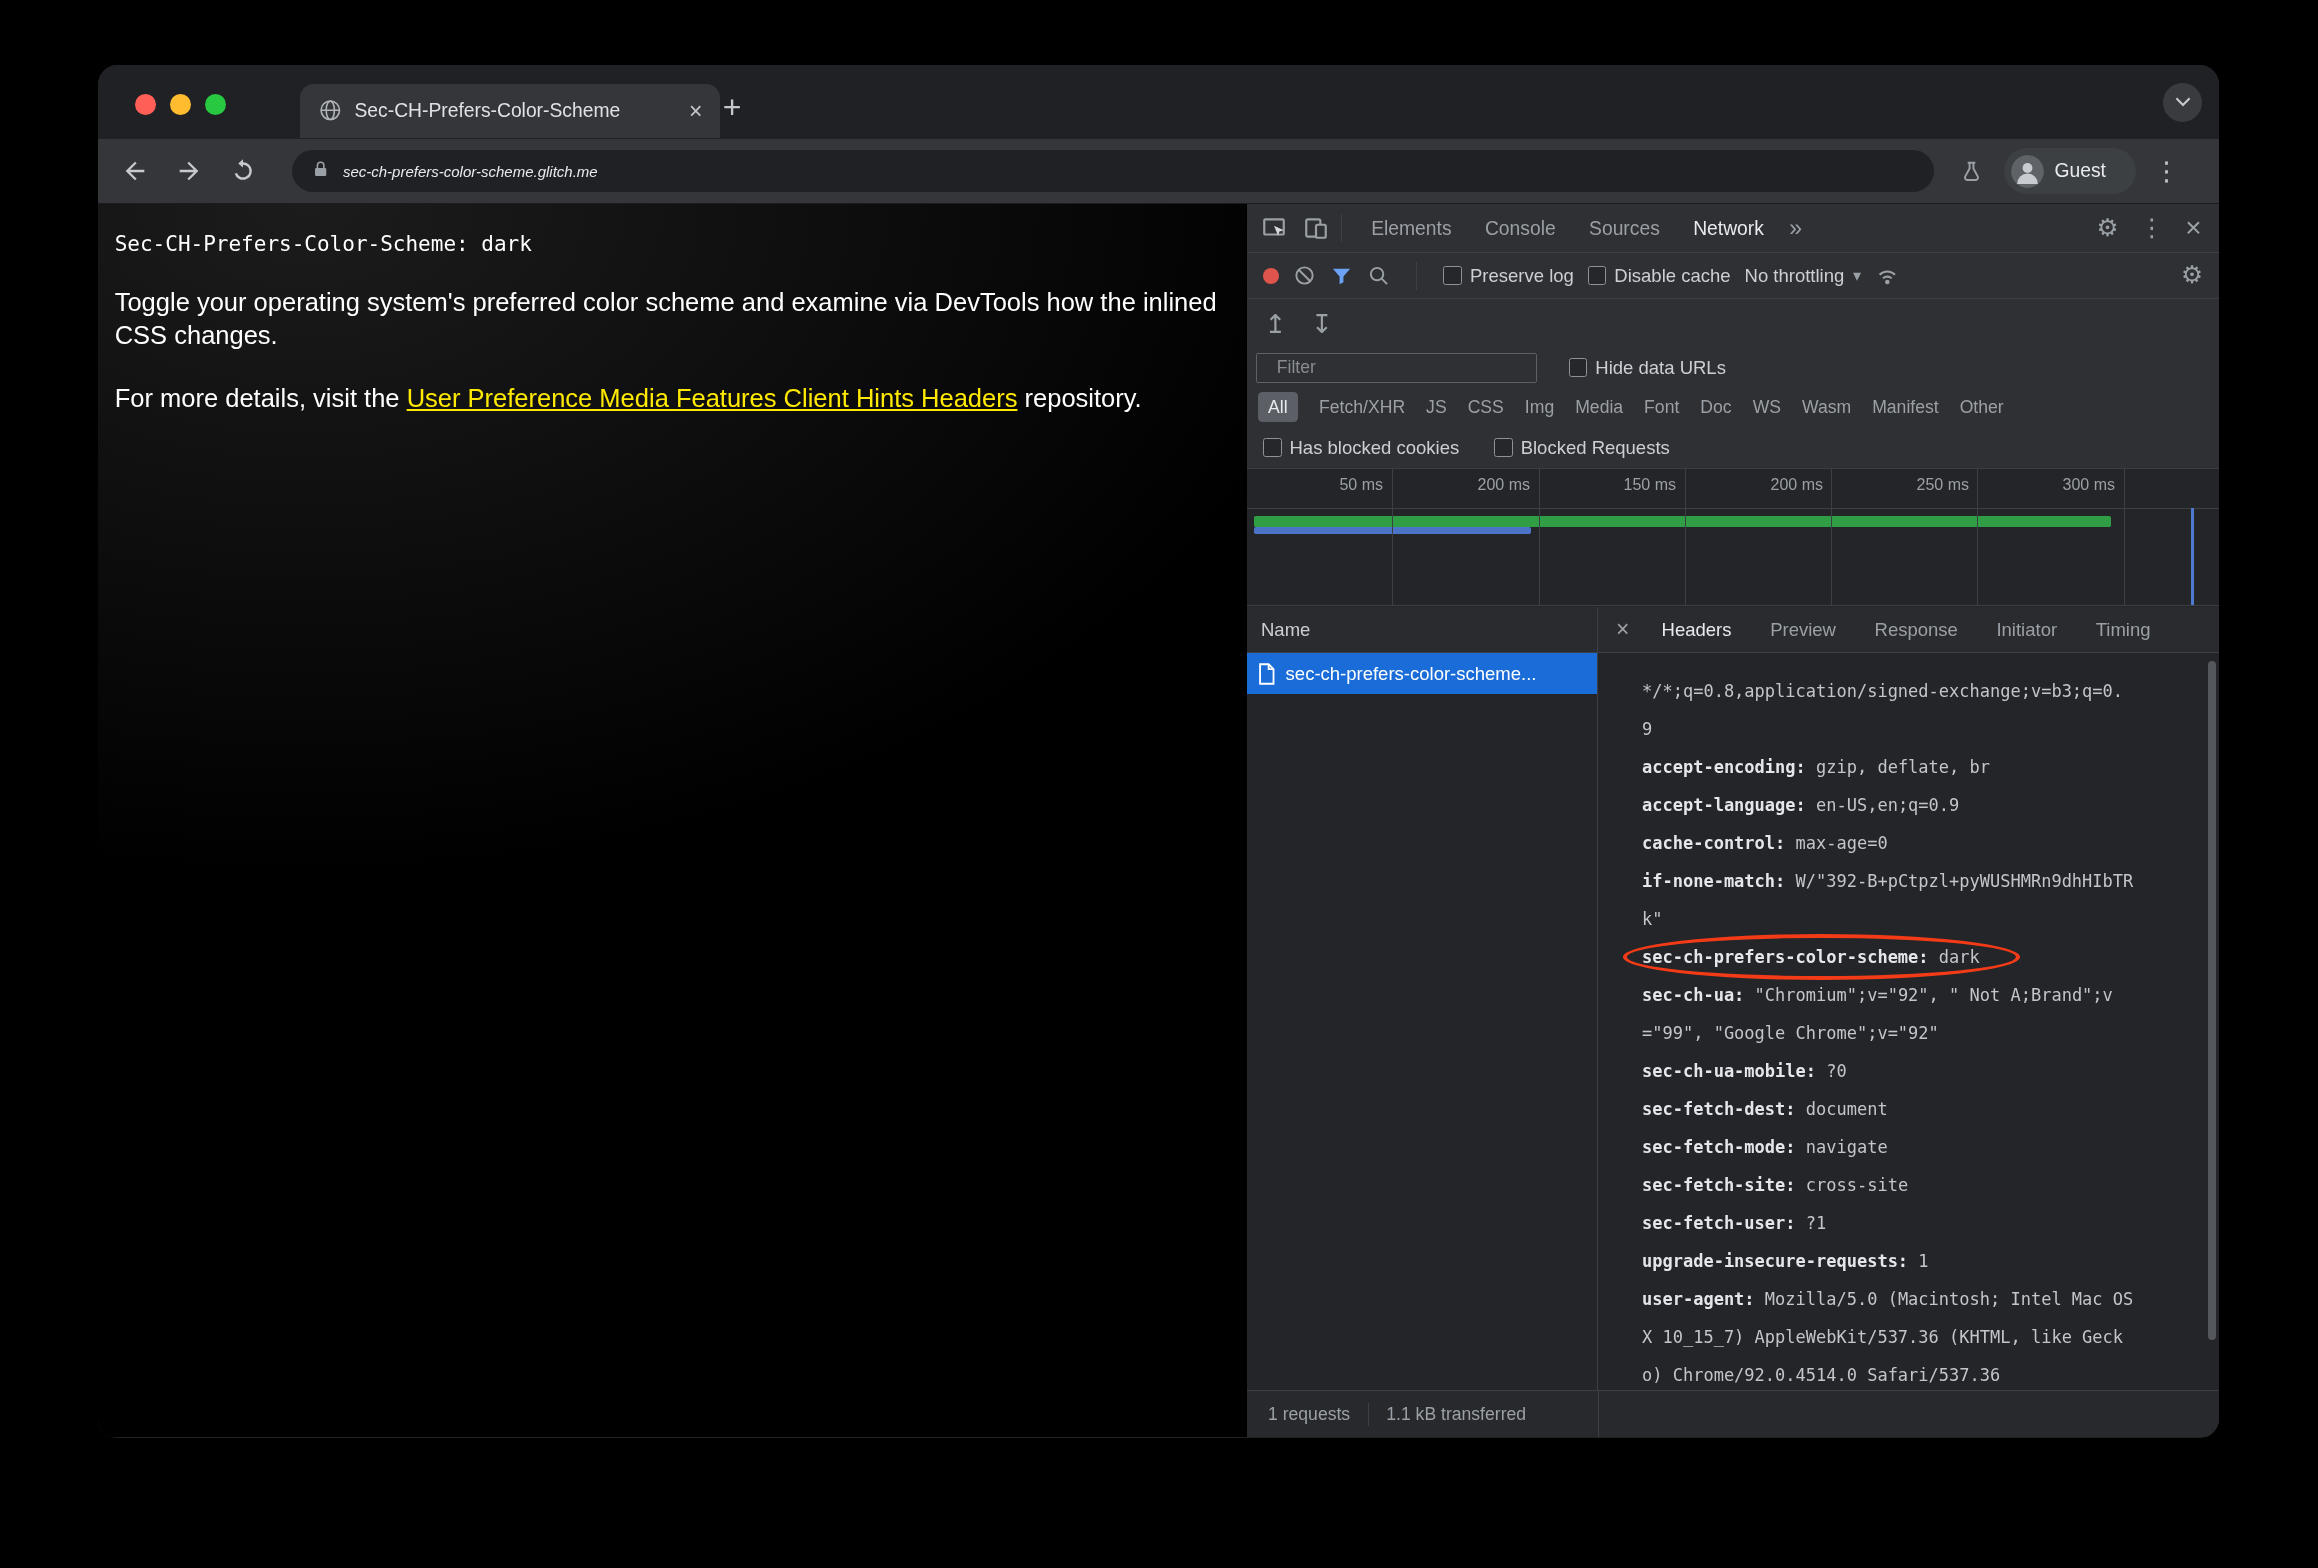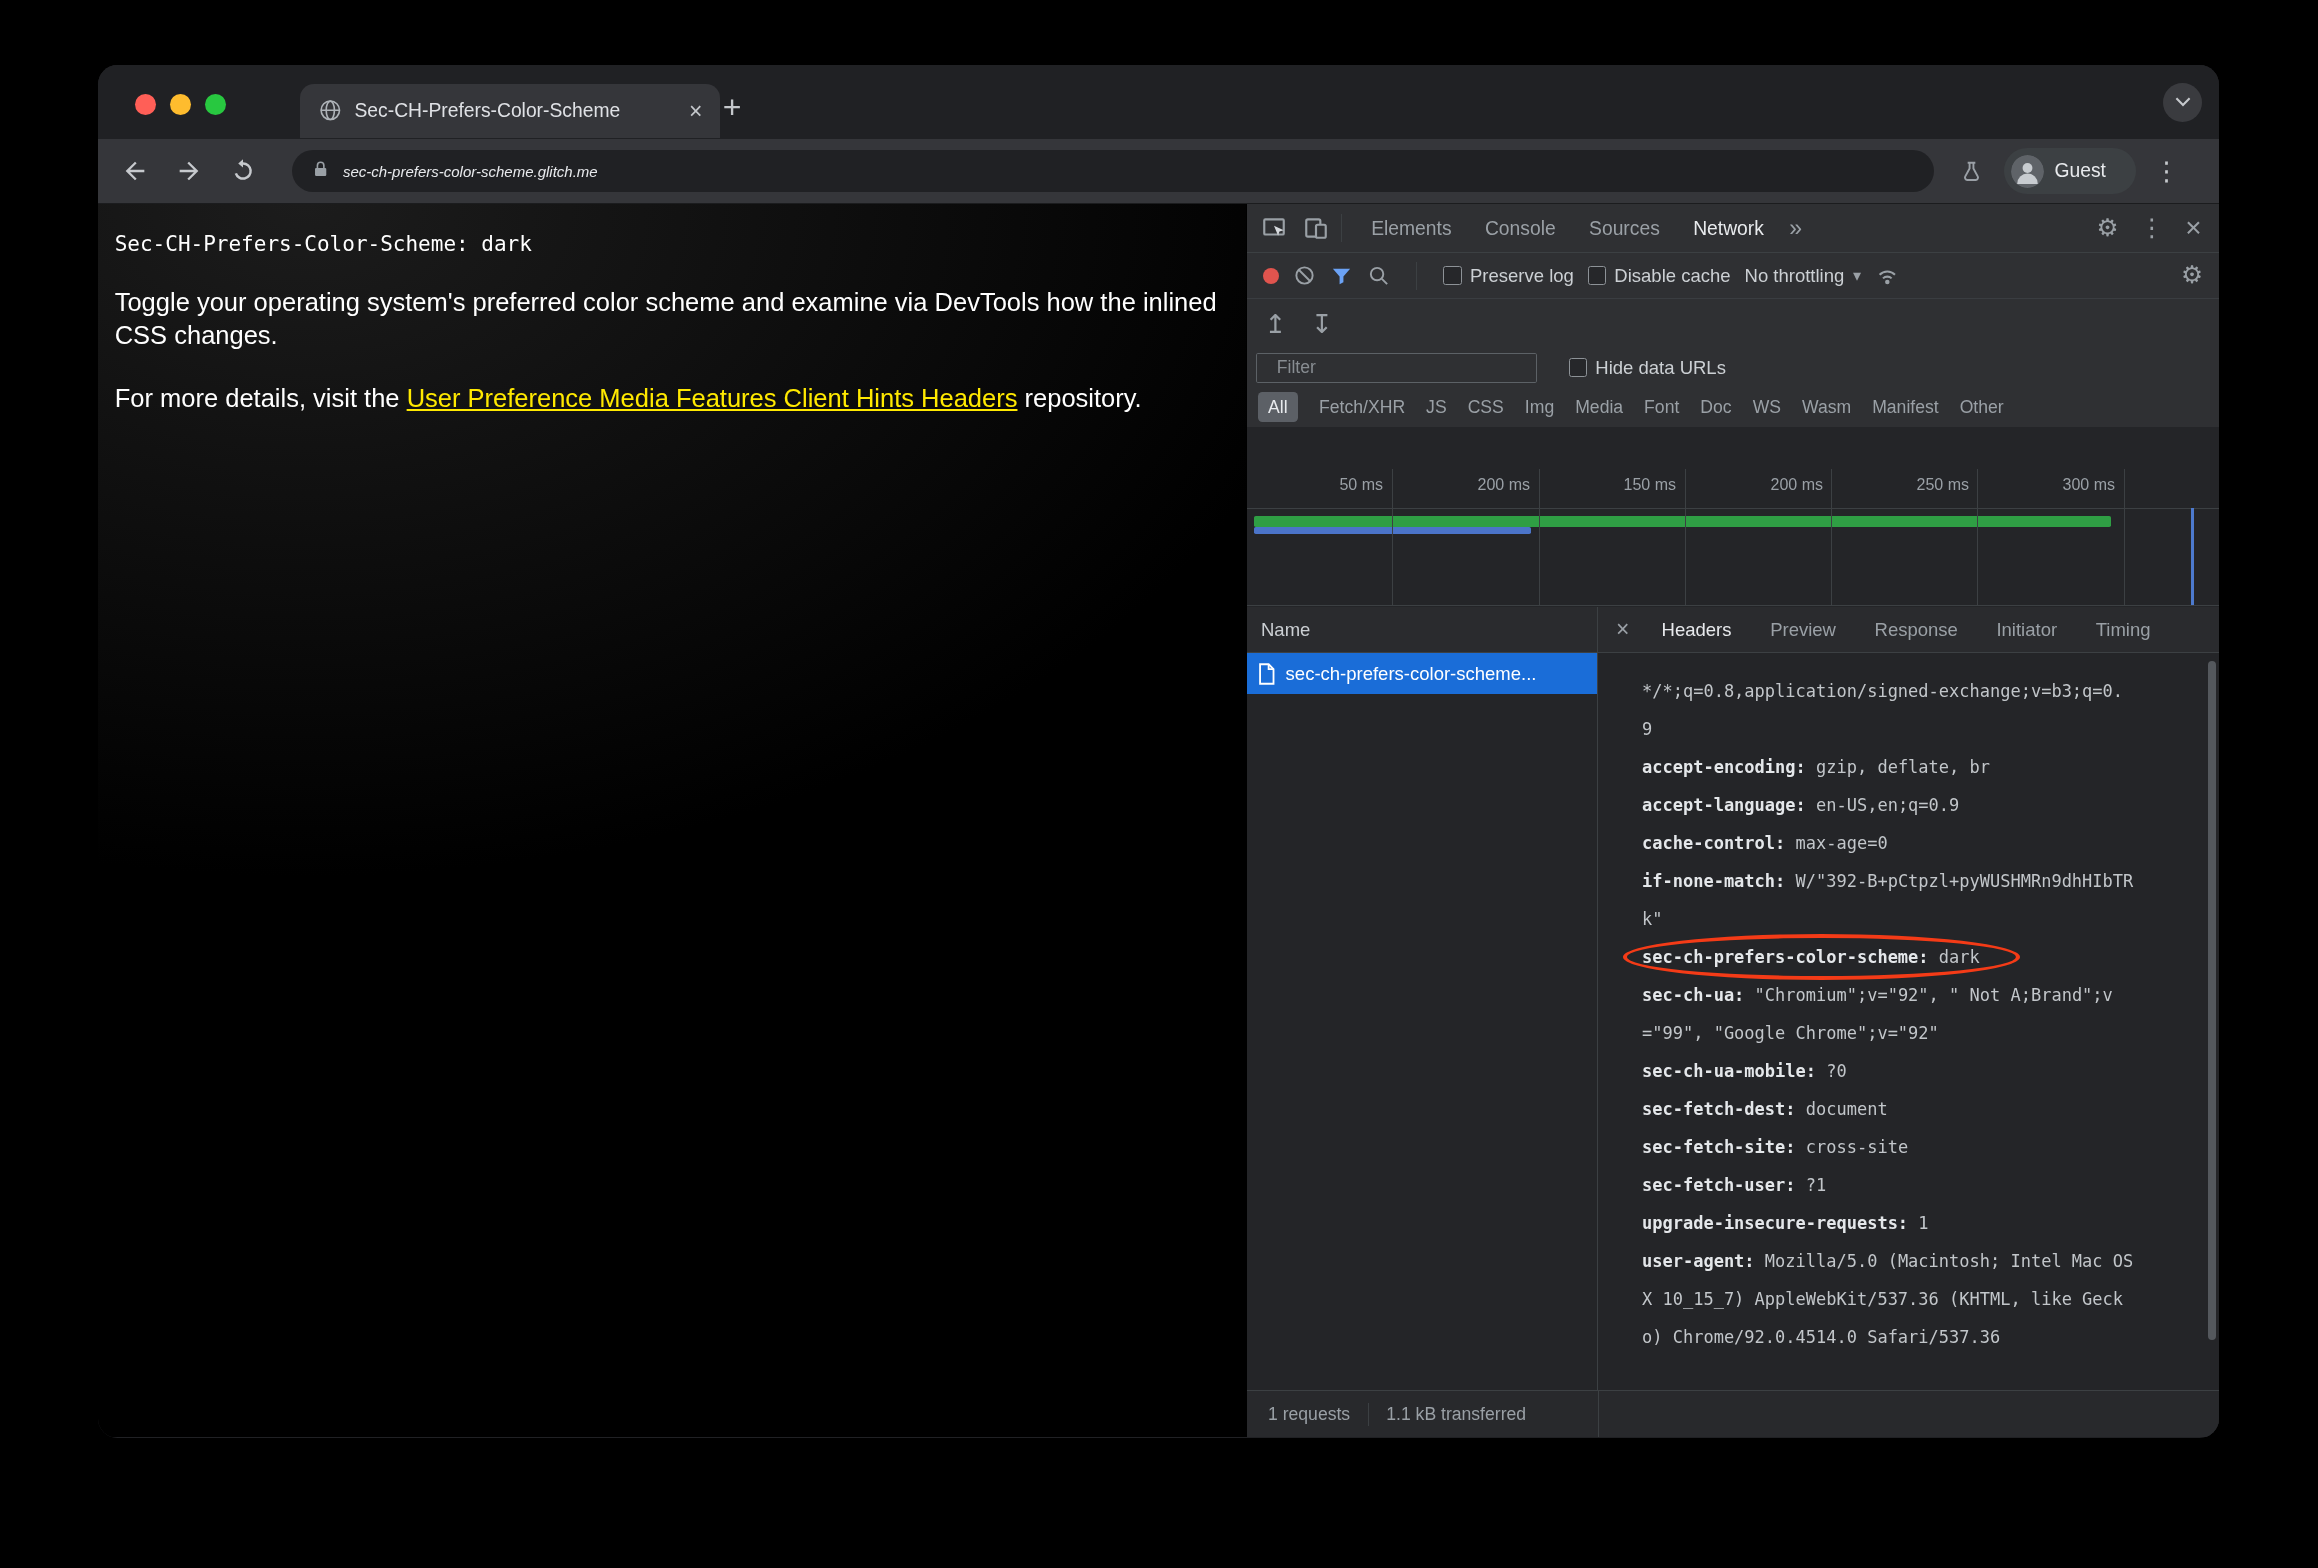--- a/index.html
+++ b/index.html
@@ -303,20 +303,30 @@
           <div class="pill">Img</div>
           <div class="pill">Media</div>
           <div class="pill">Font</div>
           <div class="pill">Doc</div>
           <div class="pill">WS</div>
           <div class="pill">Wasm</div>
           <div class="pill">Manifest</div>
           <div class="pill">Other</div>
         </div>
 
+      <div class="dt-blocked">
+        <div class="cb-group">
+          <span class="cb"></span>
+          <span class="cb-label">Has blocked cookies</span>
+        </div>
+        <div class="cb-group">
+          <span class="cb"></span>
+          <span class="cb-label">Blocked Requests</span>
+        </div>
+      </div>
 
       <div class="overview">
         <div class="ruler-line"></div>
         <div class="ov-green"></div>
         <div class="ov-blue"></div>
         <div class="ov-marker"></div>
       <div class="gridline" style="left: 145px;"></div>
           <div class="tick" style="left: 13px;">50 ms</div>
           <div class="gridline" style="left: 292px;"></div>
           <div class="tick" style="left: 160px;">200 ms</div>
@@ -361,20 +371,21 @@
                 <div class="hline"><span class="hname">accept-encoding:</span><span class="hval"> gzip, deflate, br</span></div>
                 <div class="hline"><span class="hname">accept-language:</span><span class="hval"> en-US,en;q=0.9</span></div>
                 <div class="hline"><span class="hname">cache-control:</span><span class="hval"> max-age=0</span></div>
                 <div class="hline"><span class="hname">if-none-match:</span><span class="hval"> W/"392-B+pCtpzl+pyWUSHMRn9dhHIbTR</span></div>
                 <div class="hline"><span class="hval">k"</span></div>
                 <div class="hline"><span class="hname">sec-ch-prefers-color-scheme:</span><span class="hval"> dark</span><div class="annotation-ellipse"></div></div>
                 <div class="hline"><span class="hname">sec-ch-ua:</span><span class="hval"> "Chromium";v="92", " Not A;Brand";v</span></div>
                 <div class="hline"><span class="hval">="99", "Google Chrome";v="92"</span></div>
                 <div class="hline"><span class="hname">sec-ch-ua-mobile:</span><span class="hval"> ?0</span></div>
                 <div class="hline"><span class="hname">sec-fetch-dest:</span><span class="hval"> document</span></div>
+                <div class="hline"><span class="hname">sec-fetch-mode:</span><span class="hval"> navigate</span></div>
                 <div class="hline"><span class="hname">sec-fetch-site:</span><span class="hval"> cross-site</span></div>
                 <div class="hline"><span class="hname">sec-fetch-user:</span><span class="hval"> ?1</span></div>
                 <div class="hline"><span class="hname">upgrade-insecure-requests:</span><span class="hval"> 1</span></div>
                 <div class="hline"><span class="hname">user-agent:</span><span class="hval"> Mozilla/5.0 (Macintosh; Intel Mac OS</span></div>
                 <div class="hline"><span class="hval">X 10_15_7) AppleWebKit/537.36 (KHTML, like Geck</span></div>
                 <div class="hline"><span class="hval">o) Chrome/92.0.4514.0 Safari/537.36</span></div>
               </div>
           </div>
           <div class="scroll-thumb"></div>
         </div>

